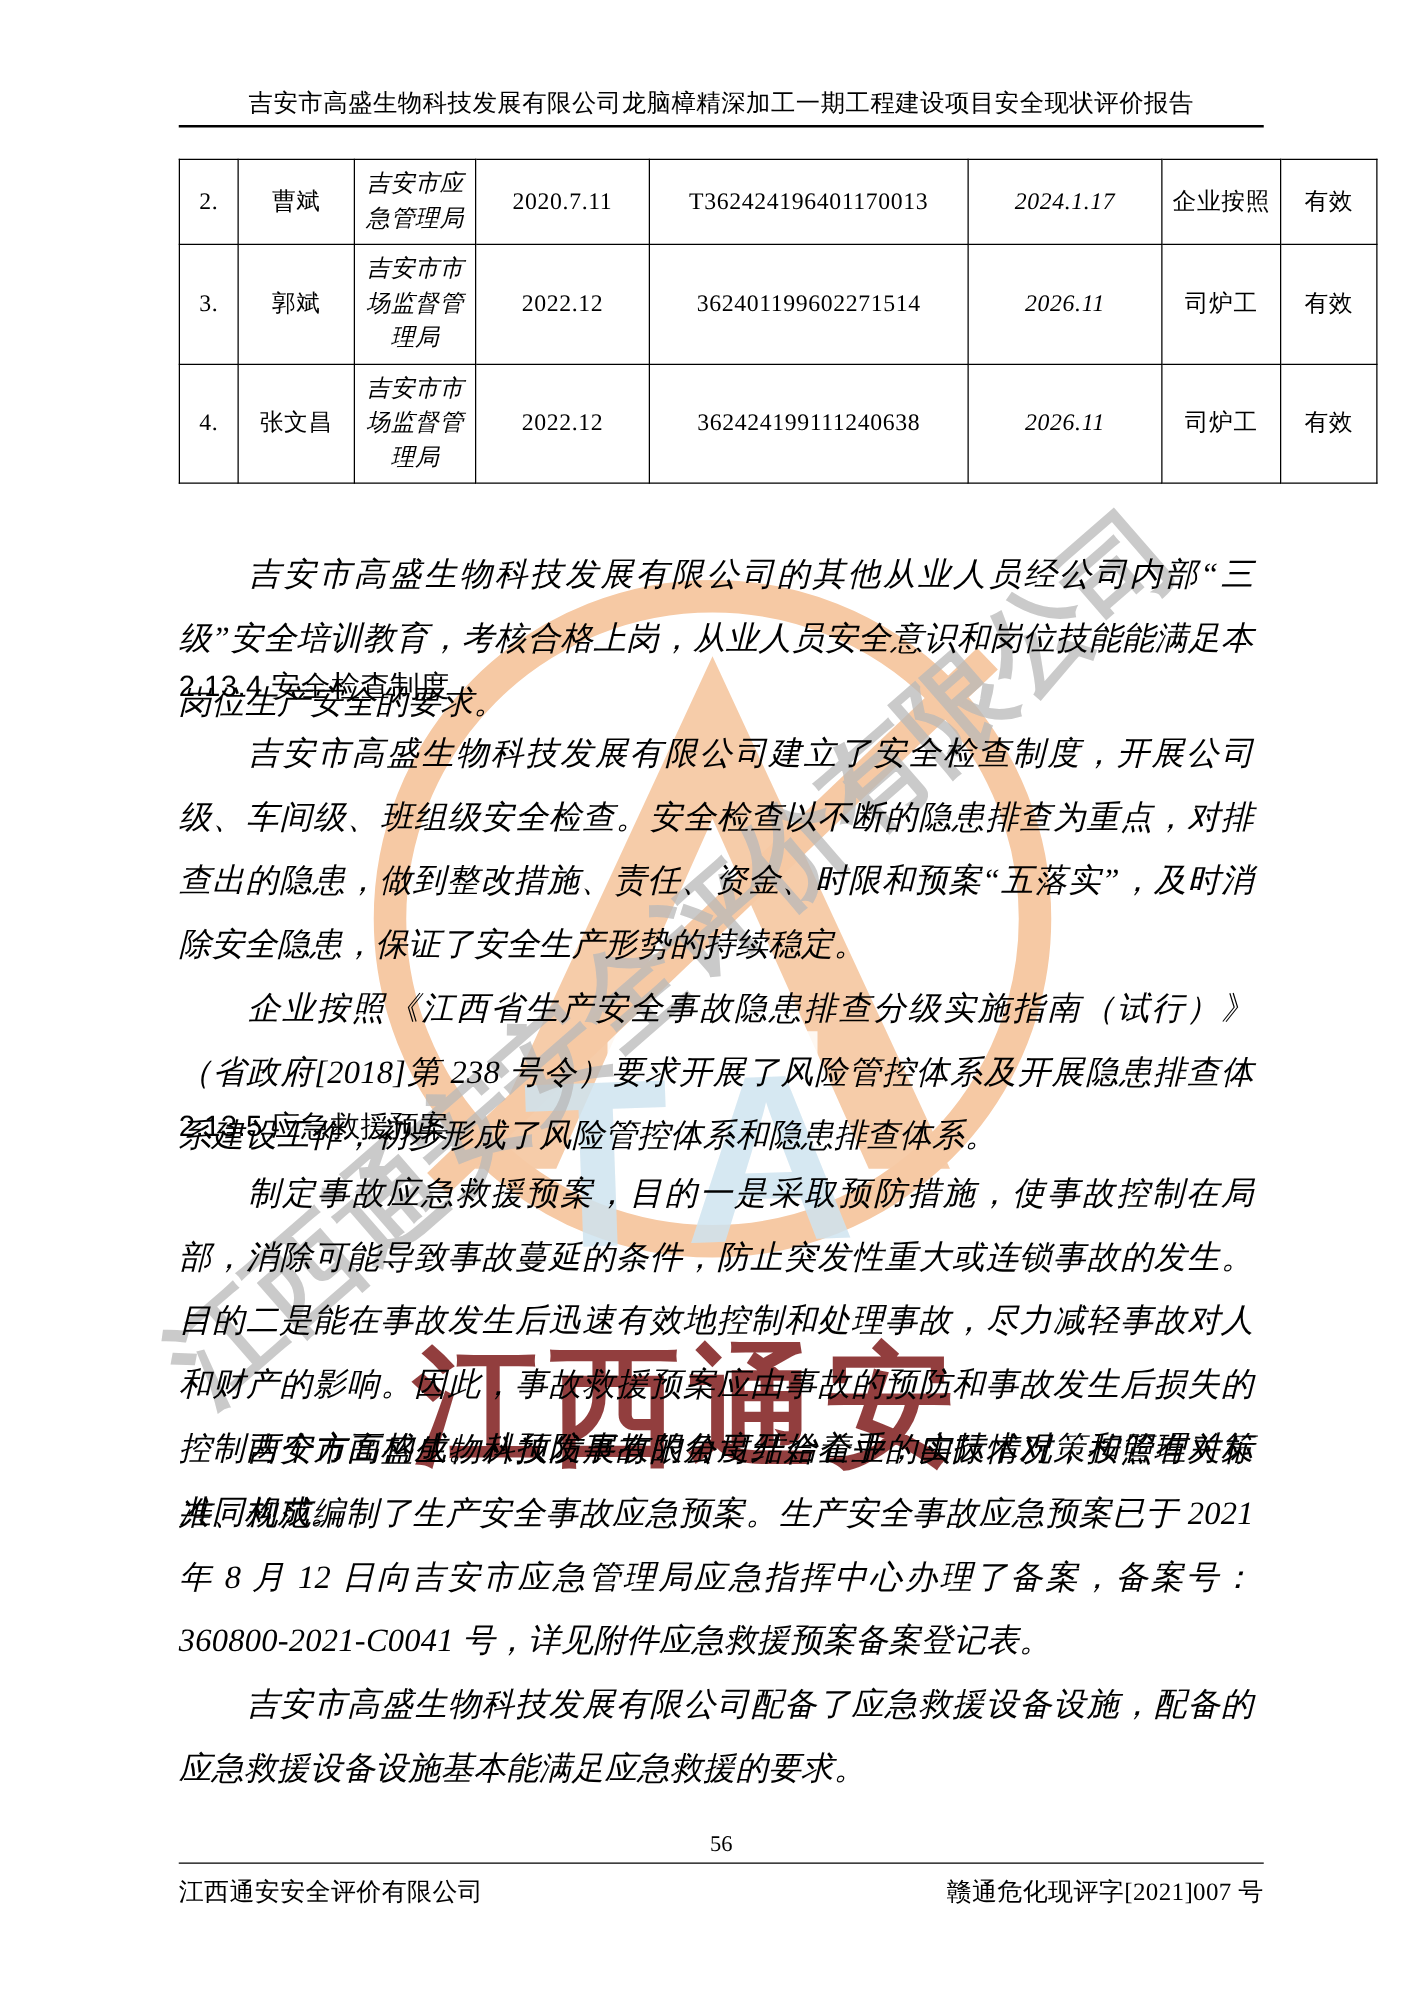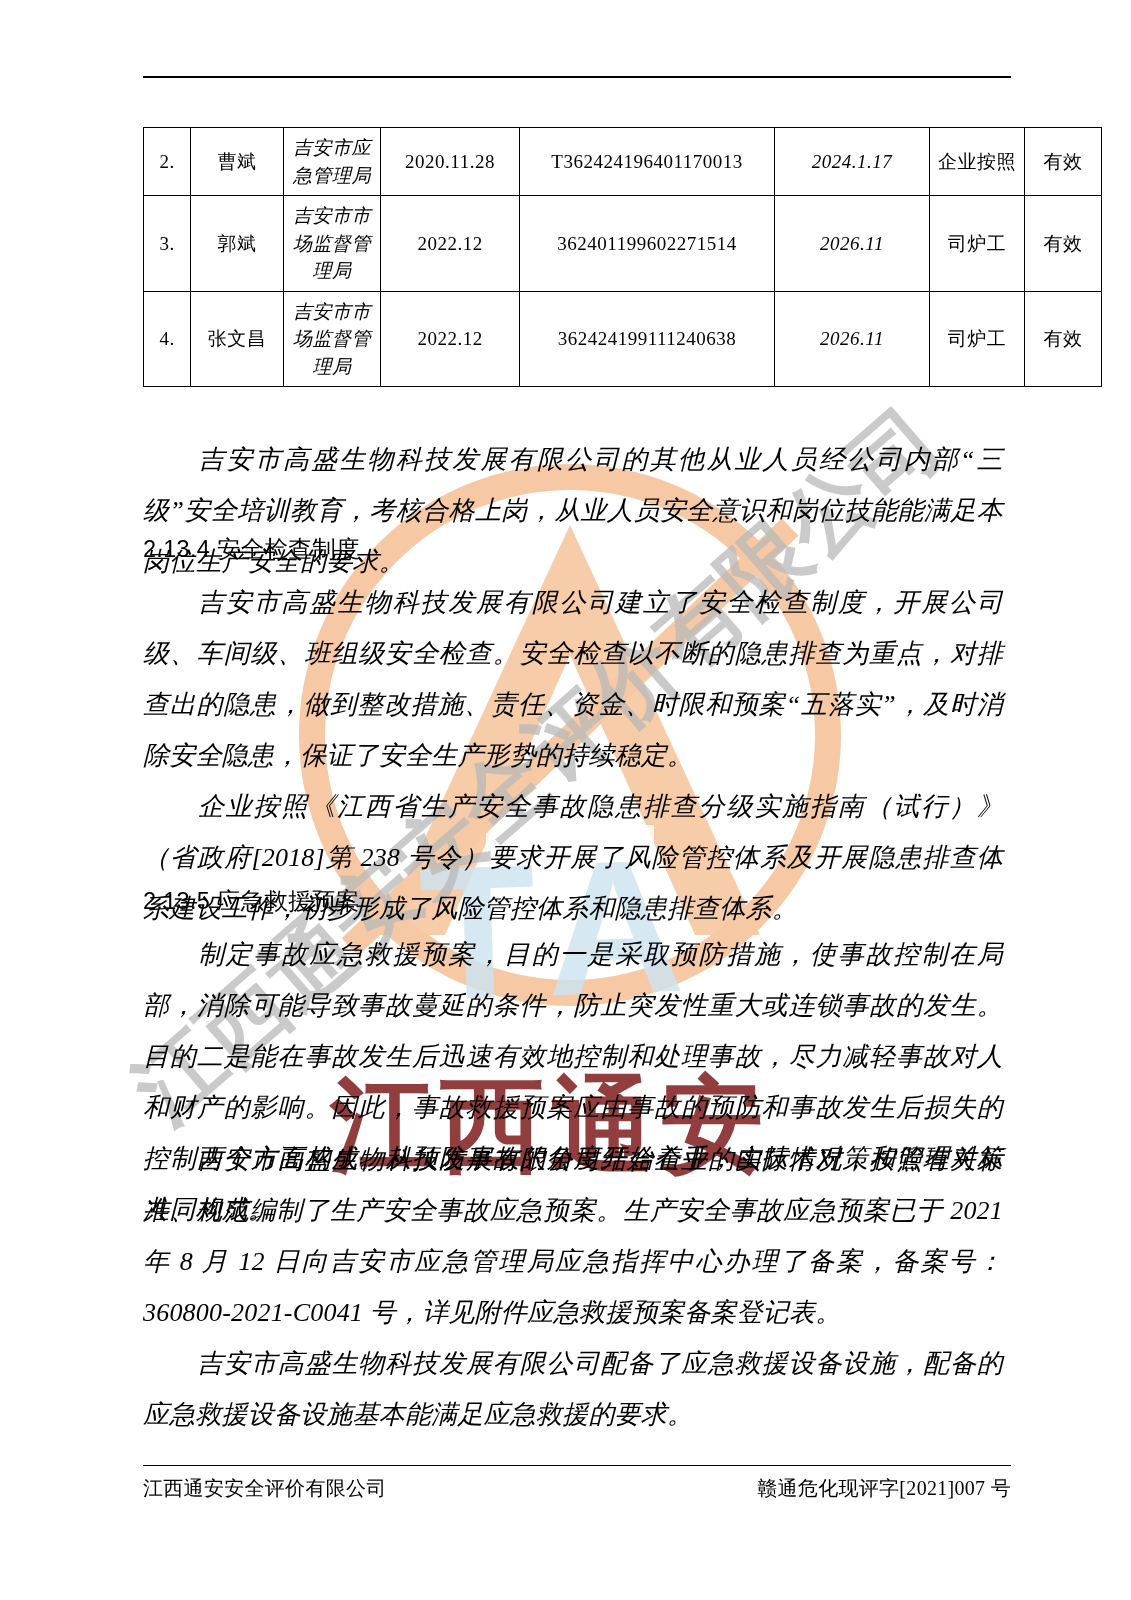--- a/index.html
+++ b/index.html
@@ -185,30 +185,31 @@
     </svg>
 
     <div class="wm-ta">TA</div>
     <div class="wm-diag">江西通安安全评价有限公司</div>
     <div class="wm-red">江西通安</div>
   </div>
 
   <div class="content">
 
     <div class="header">
+      <div class="header-title">吉安市高盛生物科技发展有限公司龙脑樟精深加工一期工程建设项目安全现状评价报告</div>
       <div class="header-rule"></div>
     </div>
 
     <table class="cert-table">
       <tbody>
         <tr>
           <td class="c-idx num">2.</td>
           <td class="c-name">曹斌</td>
           <td class="c-org">吉安市应急管理局</td>
-          <td class="c-date num">2020.11.28</td>
+          <td class="c-date num">2020.7.11</td>
           <td class="c-no num">T362424196401170013</td>
           <td class="c-valid num">2024.1.17</td>
           <td class="c-type">企业按照</td>
           <td class="c-stat">有效</td>
         </tr>
         <tr>
           <td class="c-idx num">3.</td>
           <td class="c-name">郭斌</td>
           <td class="c-org">吉安市市场监督管理局</td>
           <td class="c-date num">2022.12</td>
@@ -252,20 +253,21 @@
 
     <div class="body-text" style="top:1134px;">
       <span class="ind"></span><span>吉安市高盛生物科技发展有限公司结合企业的实际情况，按照有关标准、规范编制了生产安全事故应急预案。生产安全事故应急预案已于 2021 年 8 月 12 日向吉安市应急管理局应急指挥中心办理了备案，备案号：360800-2021-C0041 号，详见附件应急救援预案备案登记表。</span>
     </div>
 
     <div class="body-text" style="top:1338px;">
       <span class="ind"></span><span>吉安市高盛生物科技发展有限公司配备了应急救援设备设施，配备的应急救援设备设施基本能满足应急救援的要求。</span>
     </div>
 
     <div class="footer">
+      <div class="page-number">56</div>
       <div class="footer-rule"></div>
       <div class="footer-row">
         <span>江西通安安全评价有限公司</span>
         <span>赣通危化现评字[2021]007 号</span>
       </div>
     </div>
 
   </div>
 </div>
 

